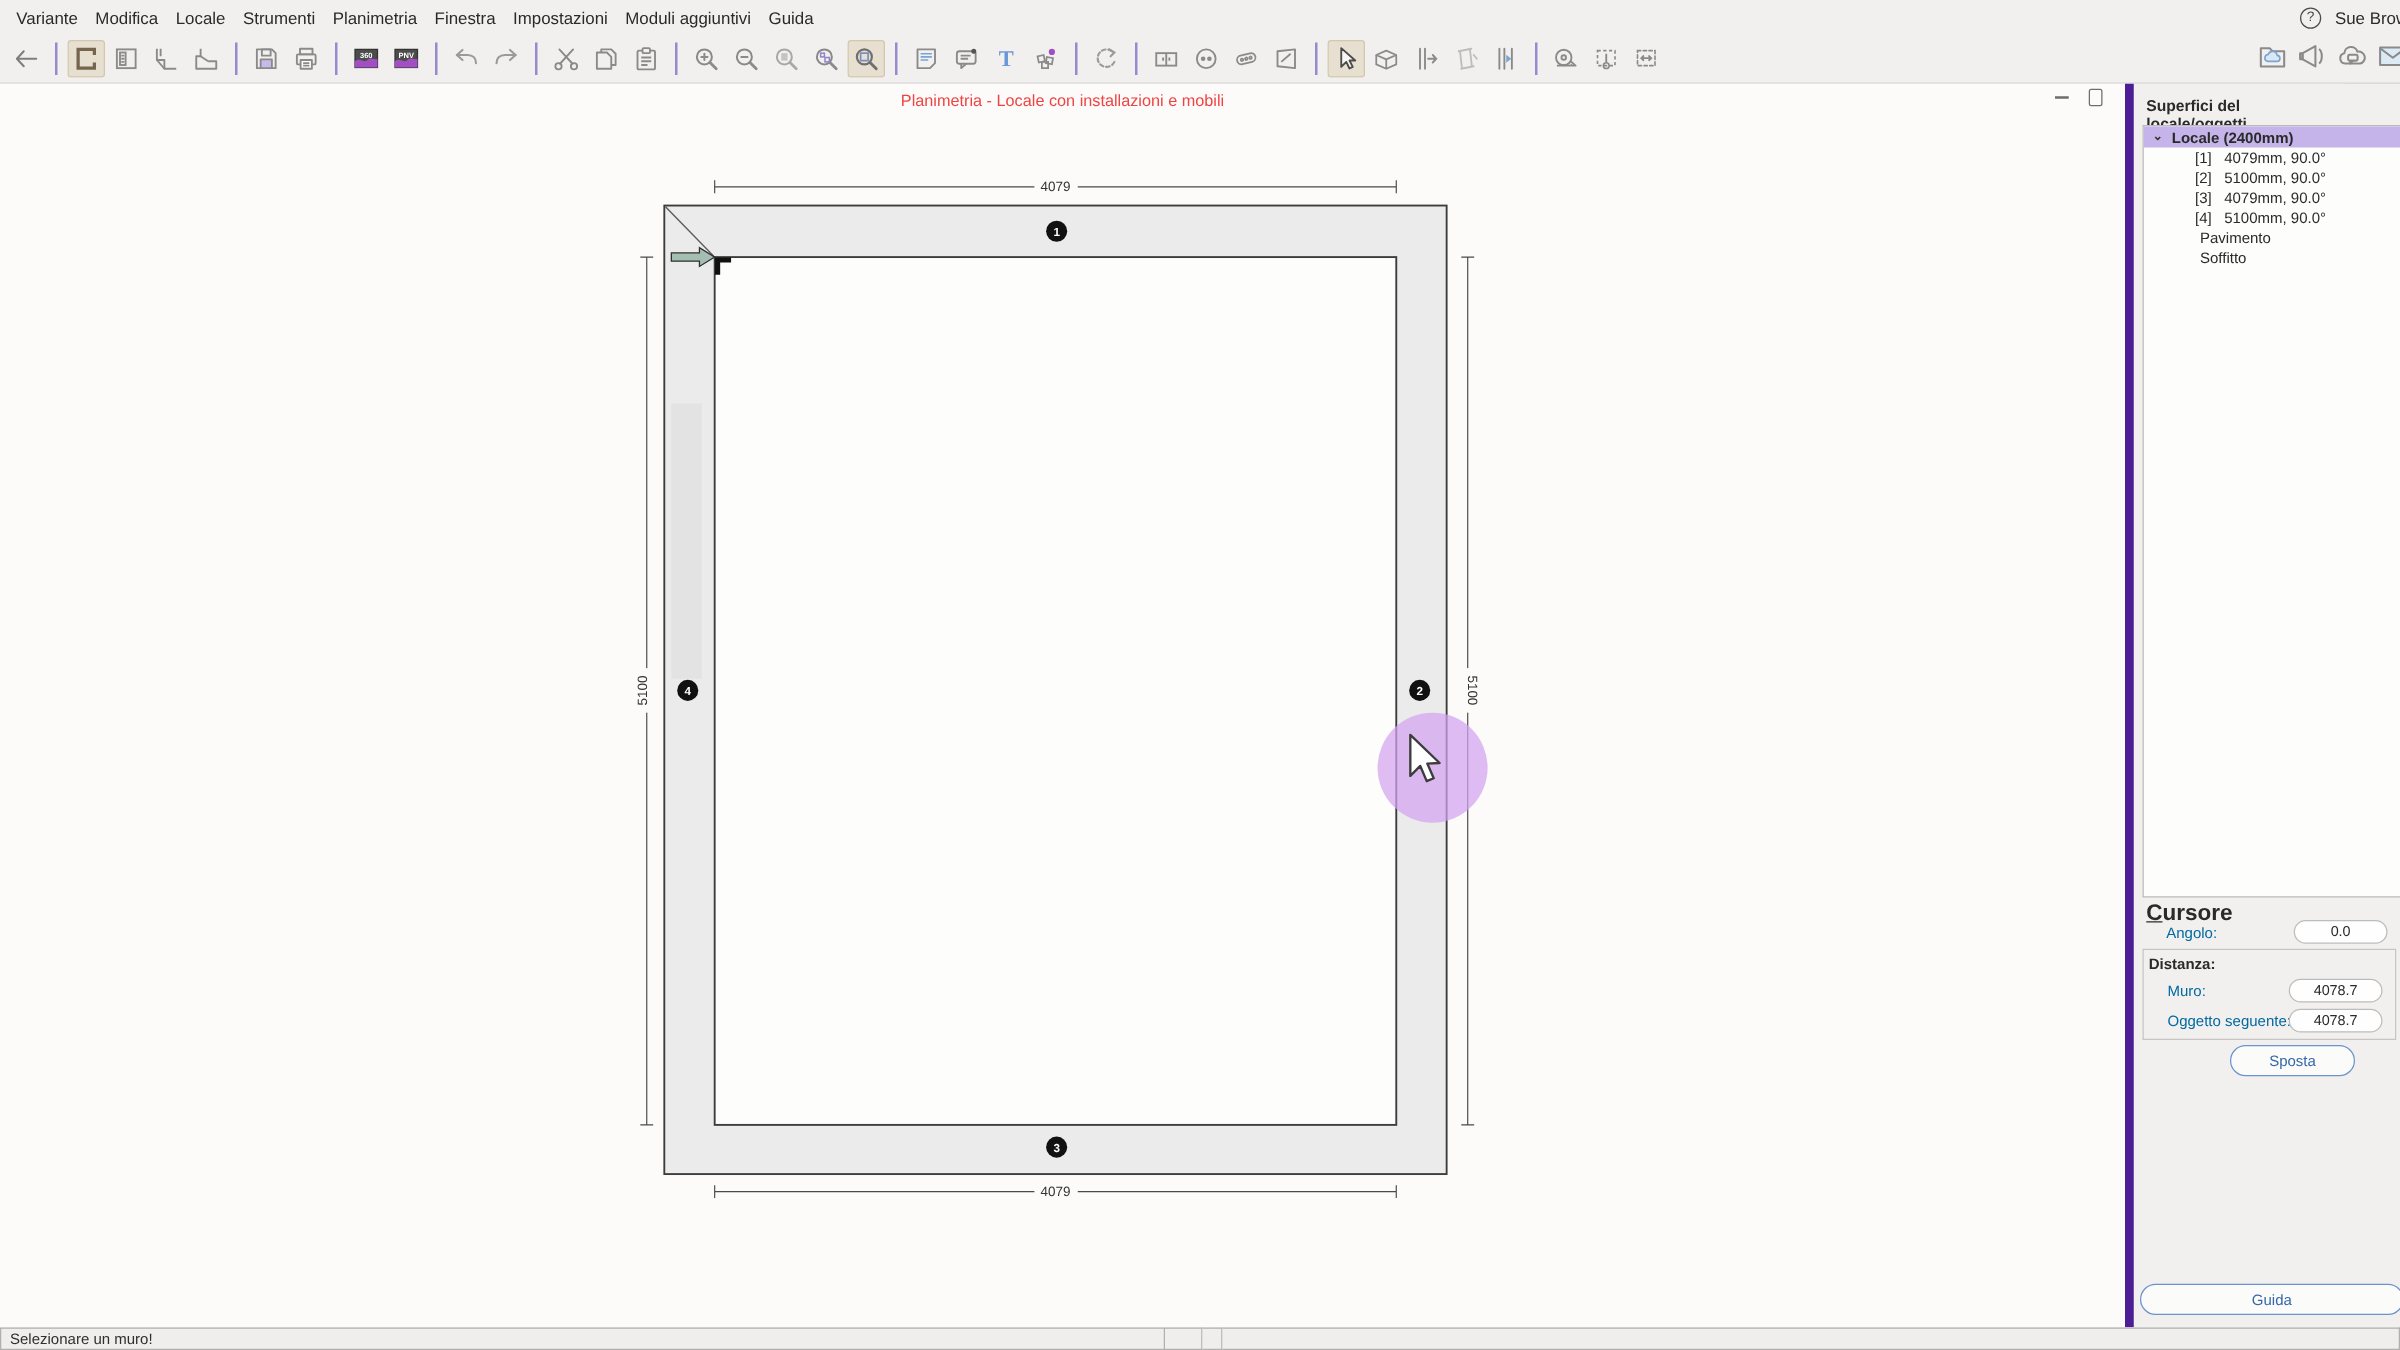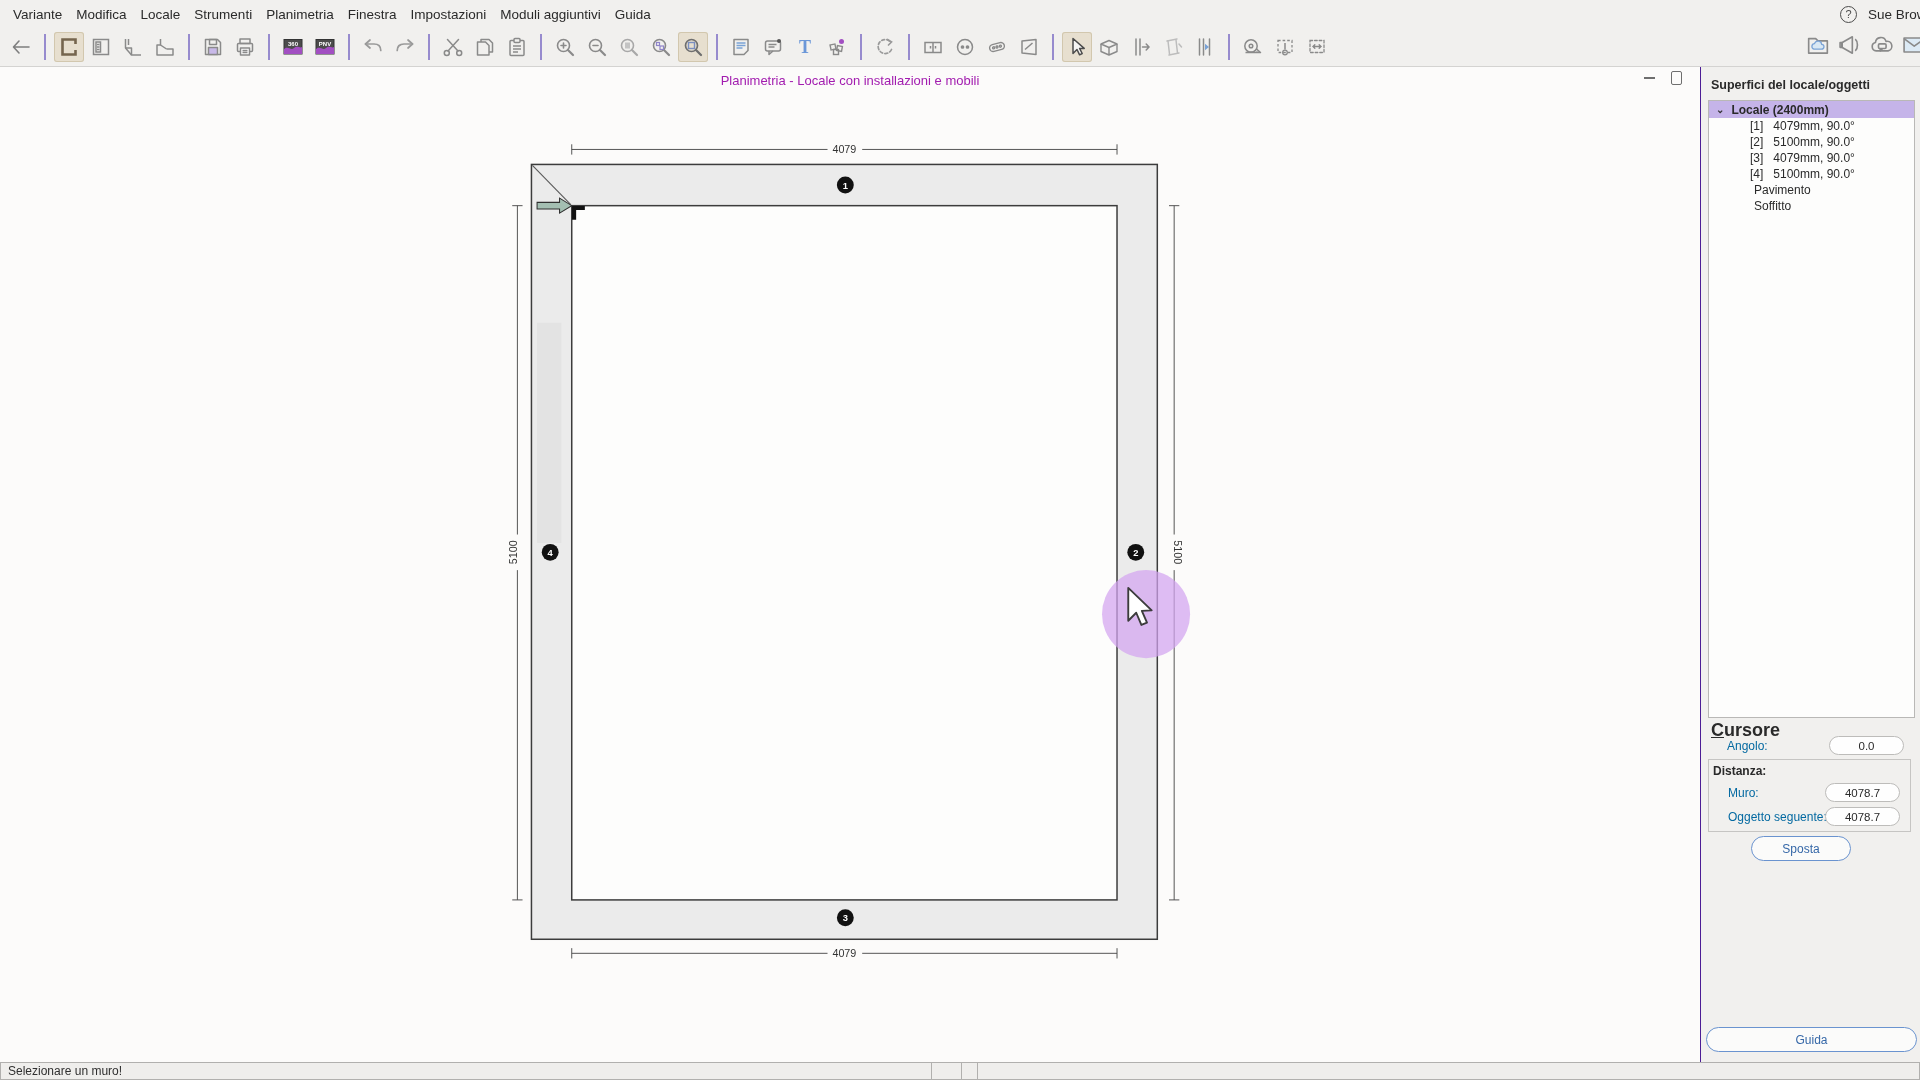--- a/index.html
+++ b/index.html
@@ -15,46 +15,46 @@
   
   .toolbar { position:absolute; top:28px; left:0; width:1920px; height:39px; background:#f1f0ee; border-bottom:1px solid #d4d3d1; display:flex; align-items:center; padding-left:5px; }
   .tsep { width:2px; height:26px; background:#978bce; margin:0 7px; flex:none; }
   .ticon { width:30px; height:30px; display:flex; align-items:center; justify-content:center; border-radius:3px; margin:0 1px; flex:none; }
   .ticon.active { background:#e7dfcf; box-shadow:inset 0 0 0 1px #d2c7ae; }
   .ticon svg { display:block; }
   .toolbar-right { position:absolute; top:30px; right:-10px; display:flex; align-items:center; }
 
   
   .canvas { position:absolute; top:67px; left:0; width:1700px; height:995px; background:#fcfbfa; }
-  .canvas-titlebar { position:absolute; top:0; left:0; width:100%; height:26px; display:flex; align-items:center; justify-content:center; color:#a21caf; font-size:13px; }
+  .canvas-titlebar { position:absolute; top:0; left:0; width:100%; height:26px; display:flex; align-items:center; justify-content:center; color:#ef4444; font-size:13px; }
   .win-controls { position:absolute; top:4px; right:18px; display:flex; align-items:center; gap:16px; }
   .minimize-glyph { width:11px; height:2px; background:#6e6e6e; }
   .restore-glyph { width:11px; height:14px; border:1.4px solid #6e6e6e; border-radius:2px; }
   .plan-svg { position:absolute; top:0; left:0; }
 
   
-  .rightpanel { position:absolute; top:67px; left:1700px; width:176px; height:995px; background:#f1f0ee; border-left:1px solid #4c1d95; font-size:12px; }
+  .rightpanel { position:absolute; top:67px; left:1700px; width:176px; height:995px; background:#f1f0ee; border-left:7px solid #4c1d95; font-size:12px; }
   .panel-title { position:absolute; top:11px; left:10px; font-weight:bold; font-size:12.5px; }
   .treebox { position:absolute; top:33px; left:7px; width:207px; height:618px; background:#fdfdfc; border:1px solid #b9b8b6; overflow:hidden; }
   .tree-root { height:17px; background:#c5b4e9; display:flex; align-items:center; gap:7px; padding-left:7px; font-weight:bold; }
   .chev { font-size:10px; color:#333; line-height:1; }
   .tree-item { height:16px; display:flex; align-items:center; padding-left:41px; gap:10px; }
   .tree-item.plain { padding-left:45px; }
   .cursor-title { position:absolute; top:653px; left:10px; font-weight:bold; font-size:18px; }
   .cursor-title::first-letter, .pill-btn::first-letter { text-decoration:underline; }
   .row-angolo { position:absolute; top:669px; left:26px; width:184px; }
   .field-label { position:absolute; left:0; top:3px; color:#0369a1; }
   .pill-input { position:absolute; right:7px; top:0; width:75px; height:19px; border:1px solid #bdbcba; border-radius:10px; background:#fefefe; font-size:11.5px; display:flex; align-items:center; justify-content:center; }
   .distanza-box { position:absolute; top:692px; left:7px; width:203px; height:73px; border:1px solid #c6c5c3; }
   .distanza-label { position:absolute; top:4px; left:4px; font-weight:bold; }
   .row-muro { position:absolute; top:23px; left:19px; right:0; height:20px; }
   .row-oggetto { position:absolute; top:47px; left:19px; right:0; height:20px; }
   .distanza-box .pill-input { right:10px; }
   .pill-btn { border:1px solid #6a93cf; border-radius:13px; background:#fbfbfa; color:#3668a8; font-size:12px; display:flex; align-items:center; justify-content:center; font-family:"Liberation Sans",sans-serif; cursor:pointer; }
-  .sposta-btn { position:absolute; top:769px; left:50px; width:100px; height:25px; }
+  .sposta-btn { position:absolute; top:769px; left:77px; width:100px; height:25px; }
   .guida-btn { position:absolute; top:960px; left:5px; width:211px; height:25px; }
 
   
   .statusbar { position:absolute; top:1062px; left:0; width:1920px; height:18px; display:flex; background:#efeeec; font-size:12px; color:#2f2f2f;justify-content:space-between; }
   .scell { border:1px solid #b1b0ae; height:18px; display:flex; align-items:center; padding-left:7px; background:#efeeec; white-space:nowrap; overflow:hidden; }
   .scell + .scell { border-left:none; }
 </style>
 </head>
 <body>
 

